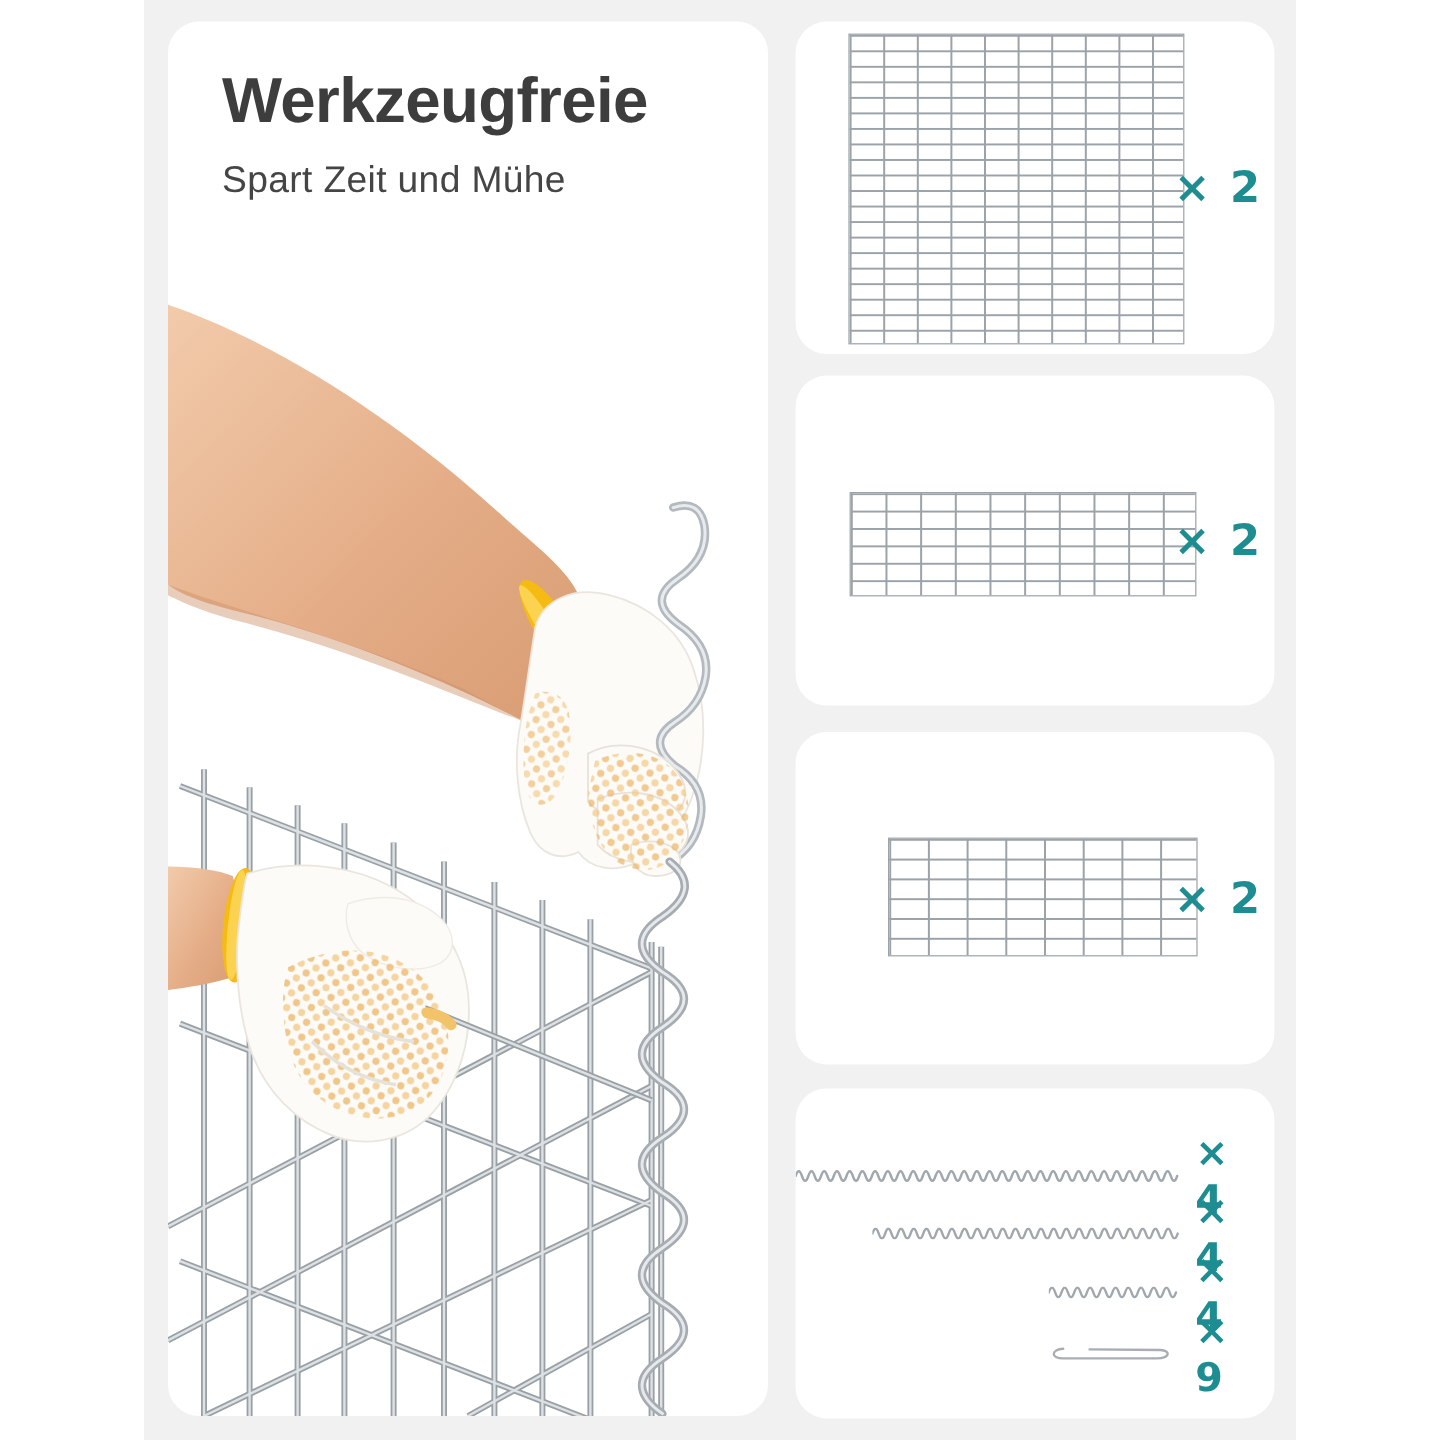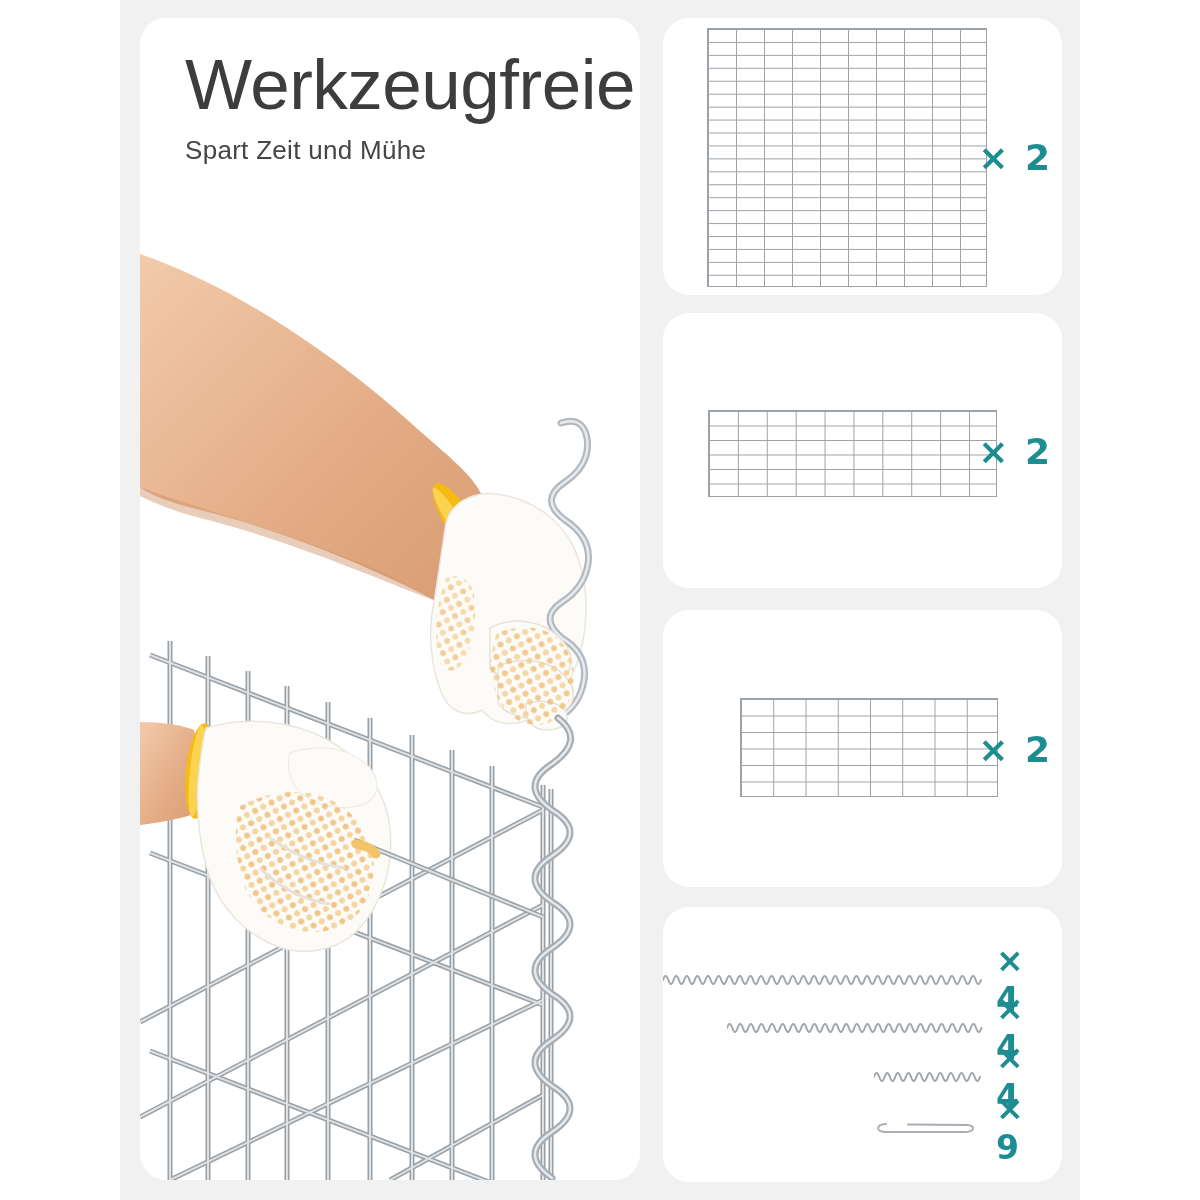--- a/index.html
+++ b/index.html
@@ -11,25 +11,25 @@
     position:absolute;left:120px;top:0;width:960px;height:1200px;
     background:#f1f1f2;
   }
   .card{
     position:absolute;background:#ffffff;border-radius:26px;overflow:hidden;
   }
   #hero-card{left:140px;top:18px;width:500px;height:1162px;}
   #hero-card .photo-svg{position:absolute;left:0;top:0;}
   .hero-text{position:relative;padding:0 45px;}
   .hero-title{
-    margin:36px 0 0 0;font-size:71px;line-height:62px;font-weight:400;
+    margin:36px 0 0 0;font-size:53px;line-height:62px;font-weight:700;
     color:#3d3d3d;letter-spacing:-0.5px;
   }
   .hero-subtitle{
-    margin:16px 0 0 0;font-size:26px;line-height:36px;font-weight:400;
+    margin:16px 0 0 0;font-size:31px;line-height:36px;font-weight:400;
     color:#454545;letter-spacing:0.3px;
   }
   #card-panel-large {left:663px;top:18px; width:399px;height:277px;}
   #card-panel-wide  {left:663px;top:313px;width:399px;height:275px;}
   #card-panel-small {left:663px;top:610px;width:399px;height:277px;}
   #card-fasteners   {left:663px;top:907px;width:399px;height:275px;}
 
   .grid{
     position:absolute;
     border:1.5px solid #9ba2a8;box-sizing:border-box;

